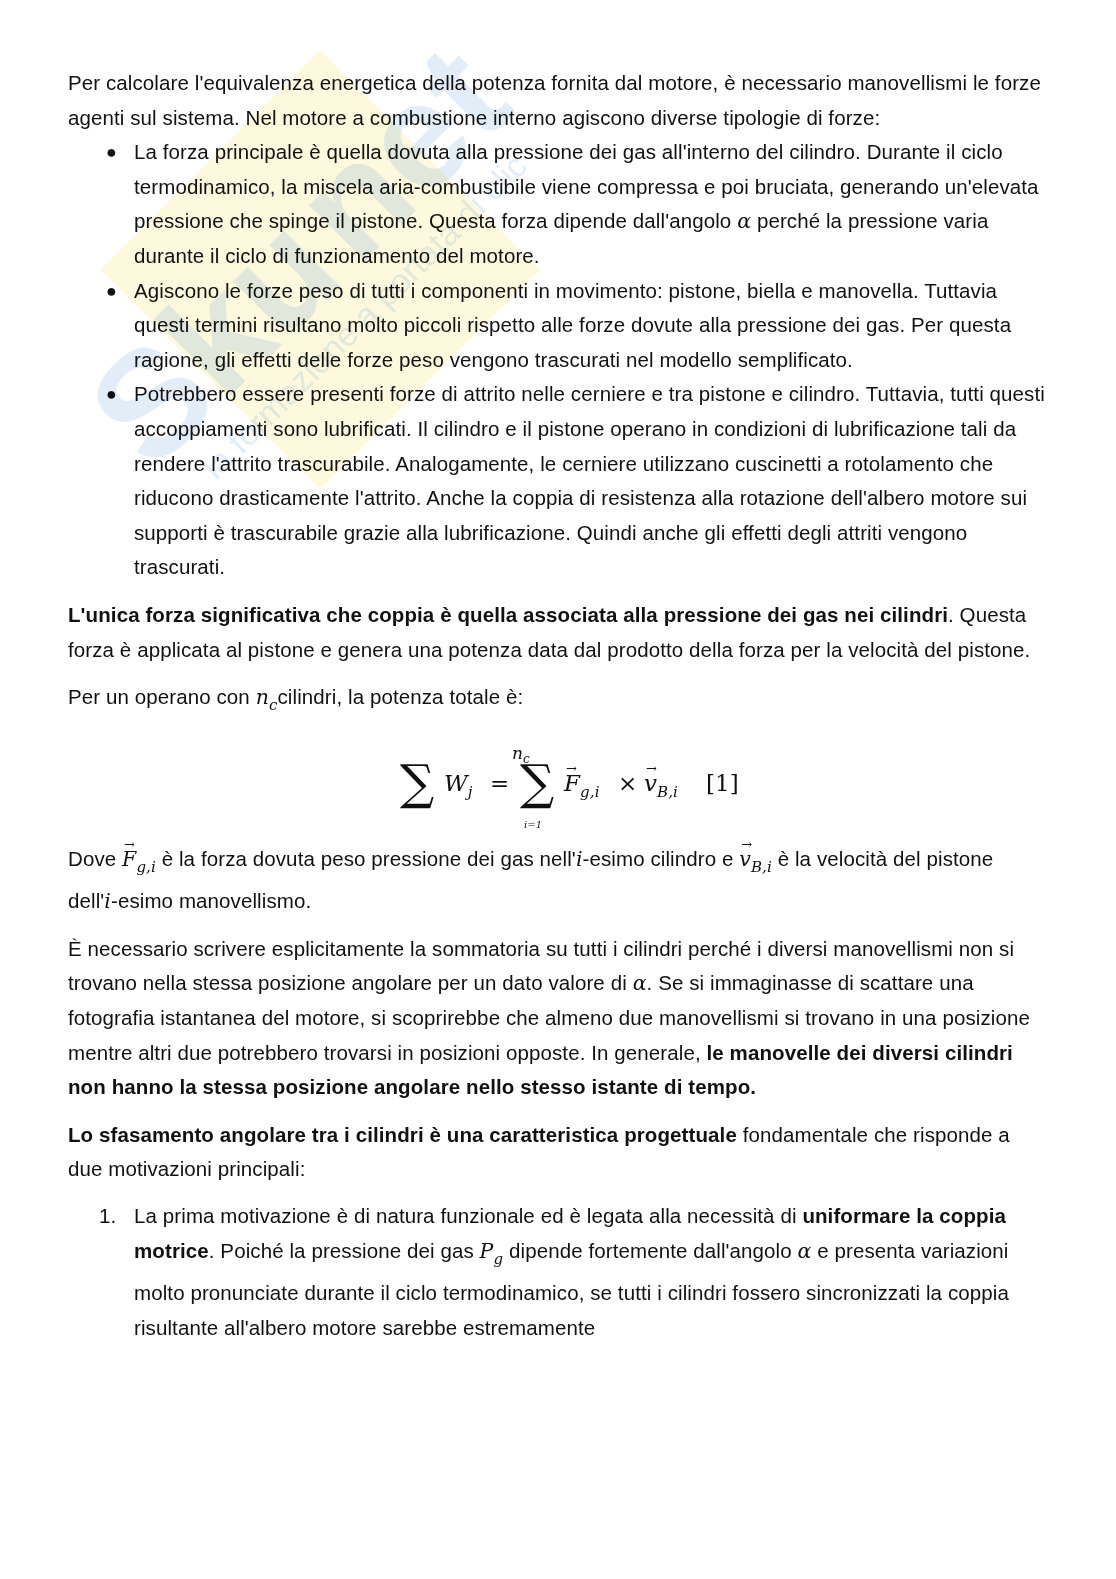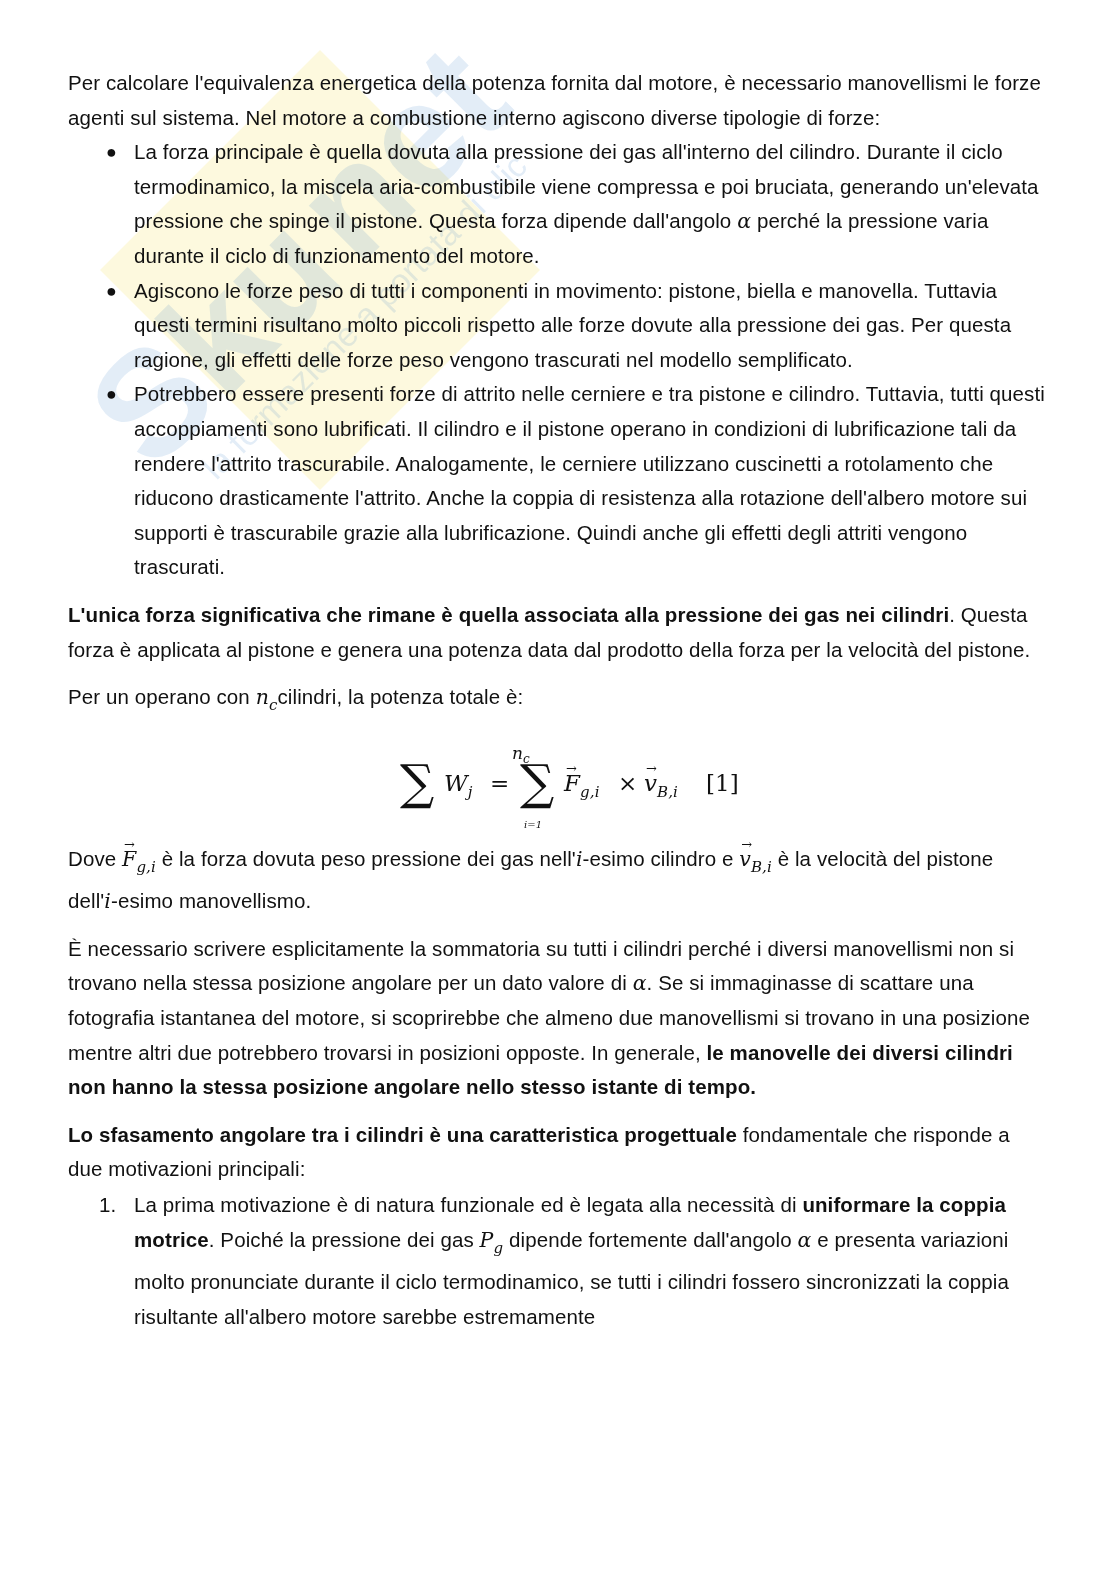--- a/index.html
+++ b/index.html
@@ -63,21 +63,21 @@
     <li>
       <span class="bullet">●</span>
       <span>Agiscono le forze peso di tutti i componenti in movimento: pistone, biella e manovella. Tuttavia questi termini risultano molto piccoli rispetto alle forze dovute alla pressione dei gas. Per questa ragione, gli effetti delle forze peso vengono trascurati nel modello semplificato.</span>
     </li>
     <li>
       <span class="bullet">●</span>
       <span>Potrebbero essere presenti forze di attrito nelle cerniere e tra pistone e cilindro. Tuttavia, tutti questi accoppiamenti sono lubrificati. Il cilindro e il pistone operano in condizioni di lubrificazione tali da rendere l'attrito trascurabile. Analogamente, le cerniere utilizzano cuscinetti a rotolamento che riducono drasticamente l'attrito. Anche la coppia di resistenza alla rotazione dell'albero motore sui supporti è trascurabile grazie alla lubrificazione. Quindi anche gli effetti degli attriti vengono trascurati.</span>
     </li>
   </ul>
 
-  <p><b>L'unica forza significativa che rimane è quella associata alla pressione dei gas nei cilindri</b><span>. Questa forza è applicata al pistone e genera una potenza data dal prodotto della forza per la velocità del pistone.</span></p>
+  <p><b>L'unica forza significativa che coppia è quella associata alla pressione dei gas nei cilindri</b><span>. Questa forza è applicata al pistone e genera una potenza data dal prodotto della forza per la velocità del pistone.</span></p>
 
   <p><span>Per un operano con </span><span class="m">n</span><span class="sub m">c</span><span>cilindri, la potenza totale è:</span></p>
 
   <div class="eq">
     <div class="eq-inner">
       <span class="sig" style="left:0; top:22px;">∑</span>
       <span style="position:absolute; left:44px; top:30px; font-style:italic;"><span>W</span><span class="sub">j</span></span>
       <span style="position:absolute; left:90px; top:30px;">=</span>
       <span style="position:absolute; left:112px; top:0; font-size:17px; font-style:italic;"><span>n</span><span style="font-size:12px; vertical-align:-4px;">c</span></span>
       <span class="sig" style="left:120px; top:22px;">∑</span>
@@ -86,21 +86,21 @@
       <span style="position:absolute; left:218px; top:30px;">×</span>
       <span style="position:absolute; left:244px; top:30px;text-align:right;"><span class="vec">v</span><span class="sub">B,i</span></span>
       <span style="position:absolute; left:306px; top:30px;">[1]</span>
     </div>
   </div>
 
   <p><span>Dove </span><span class="vec m">F</span><span class="sub m">g,i</span><span> è la forza dovuta peso pressione dei gas nell'</span><span class="m">i</span><span>-esimo cilindro e </span><span class="vec m">v</span><span class="sub m">B,i</span><span> è la velocità del pistone dell'</span><span class="m">i</span><span>-esimo manovellismo.</span></p>
 
   <p><span>È necessario scrivere esplicitamente la sommatoria su tutti i cilindri perché i diversi manovellismi non si trovano nella stessa posizione angolare per un dato valore di </span><span class="m">α</span><span>. Se si immaginasse di scattare una fotografia istantanea del motore, si scoprirebbe che almeno due manovellismi si trovano in una posizione mentre altri due potrebbero trovarsi in posizioni opposte. In generale, </span><b>le manovelle dei diversi cilindri non hanno la stessa posizione angolare nello stesso istante di tempo.</b></p>
 
-  <p style="margin-bottom:1px;"><b>Lo sfasamento angolare tra i cilindri è una caratteristica progettuale</b><span> fondamentale che risponde a due motivazioni principali:</span></p>
+  <p style="margin-bottom:12px;"><b>Lo sfasamento angolare tra i cilindri è una caratteristica progettuale</b><span> fondamentale che risponde a due motivazioni principali:</span></p>
 
   <ol>
     <li>
       <span class="num">1.</span>
       <span>La prima motivazione è di natura funzionale ed è legata alla necessità di </span><b>uniformare la coppia motrice</b><span>. Poiché la pressione dei gas </span><span class="m">P</span><span class="sub m">g</span><span> dipende fortemente dall'angolo </span><span class="m">α</span><span> e presenta variazioni molto pronunciate durante il ciclo termodinamico, se tutti i cilindri fossero sincronizzati la coppia risultante all'albero motore sarebbe estremamente</span>
     </li>
   </ol>
 </div>
 
 </body></html>

